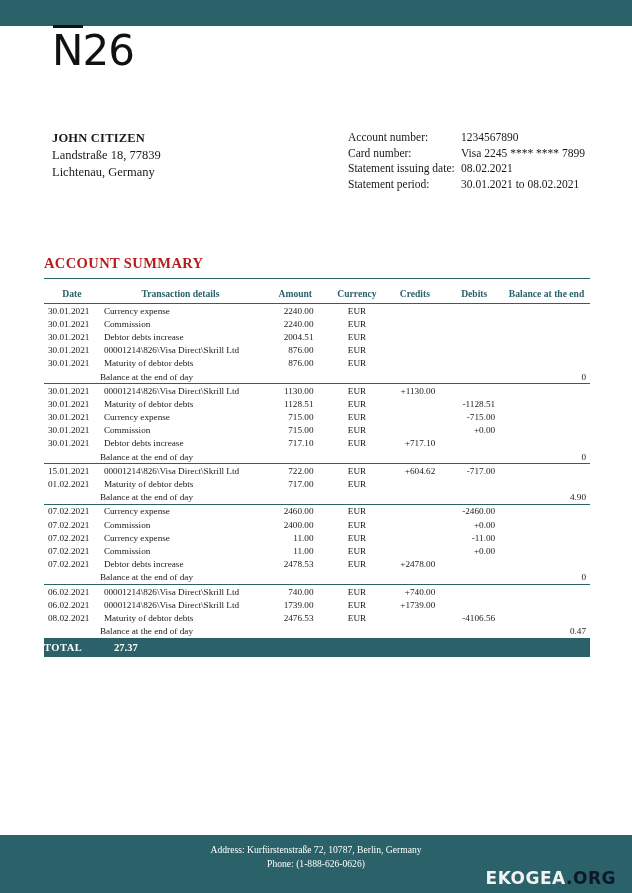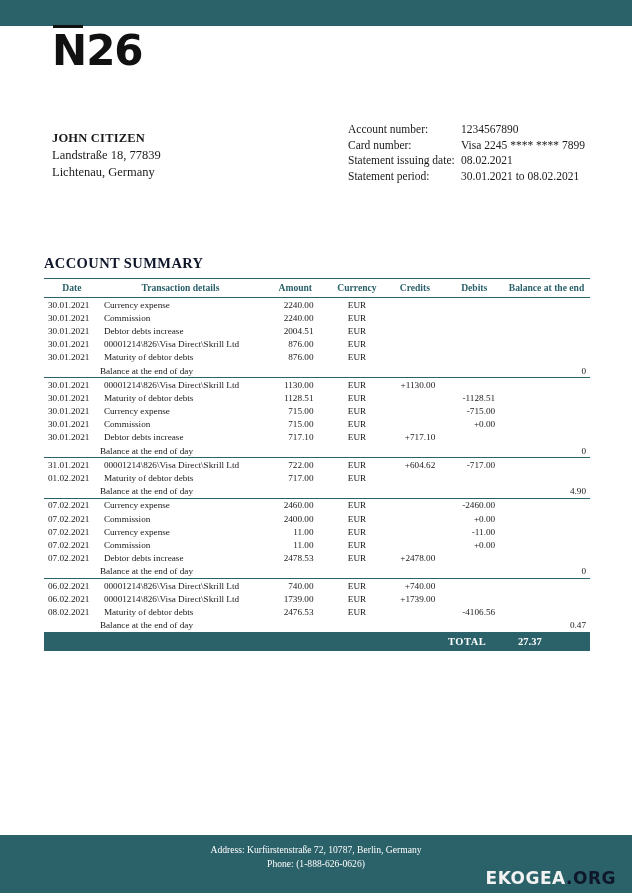--- a/index.html
+++ b/index.html
@@ -35,21 +35,21 @@
     height: 58px;
     background: #2b6169;
   }
   
   .logo {
     position: absolute;
     top: 25px;
     left: 52px;
     font-family: "DejaVu Sans", sans-serif;
     font-size: 42px;
-    font-weight: bold;
+    font-weight: normal;
     letter-spacing: -1px;
     color: #111111;
     line-height: 1;
   }
   .logo .bar {
     display: block;
     width: 30px;
     height: 3px;
     background: #111111;
     margin-bottom: 2px;
@@ -67,57 +67,57 @@
   }
   .addr .name {
     font-weight: bold;
     font-size: 12.5px;
     letter-spacing: 0.2px;
   }
 
   
   .meta {
     position: absolute;
-    top: 122px;
+    top: 130px;
     left: 348px;
     font-size: 11.5px;
     line-height: 15.5px;
   }
   .meta .row { display: flex; }
   .meta .lbl { width: 113px; }
   .meta .val { }
 
   
   .sect-title {
     position: absolute;
     top: 255px;
     left: 44px;
     font-size: 14.5px;
     font-weight: bold;
-    color: #0f172a;
+    color: #b91c1c;
     letter-spacing: 0.4px;
   }
 
   
   .tbl-wrap {
     position: absolute;
     top: 278px;
     left: 44px;
     width: 546px;
   }
   table.stmt {
     border-collapse: collapse;
     width: 546px;
     font-size: 9.2px;
   }
   table.stmt thead th {
     color: #2b6169;
     font-weight: bold;
     font-size: 9.6px;
-    padding: 3px 4px 4px 4px;
+    padding: 9px 4px 4px 4px;
     border-top: 1.6px solid #2b6169;
     border-bottom: 1.2px solid #2b6169;
     text-align: center;
     white-space: nowrap;
   }
   table.stmt tbody td {
     padding: 1.6px 4px;
     vertical-align: top;
     white-space: nowrap;
   }
@@ -146,21 +146,20 @@
     margin-top: 0px;
     background: #2b6169;
     color: #ffffff;
     height: 18px;
     display: flex;
     align-items: center;
     font-size: 10.5px;
     font-weight: bold;
   }
   .total-bar .t-label {
-    margin-left: 404px;
     width: 70px;
     text-align: left;
     letter-spacing: 0.5px;
   }
   .total-bar .t-val {
     width: 66px;
     text-align: left;
   }
 
   
@@ -344,21 +343,21 @@
           <tr class="subtotal">
             <td class="c-date"></td>
             <td class="c-det sub-label">Balance at the end of day</td>
             <td class="c-amt"></td>
             <td class="c-cur"></td>
             <td class="c-cred"></td>
             <td class="c-deb"></td>
             <td class="c-bal">0</td>
           </tr>
           <tr class="first-of-group">
-            <td class="c-date">31.01.2021</td>
+            <td class="c-date">15.01.2021</td>
             <td class="c-det">00001214\826\Visa Direct\Skrill Ltd</td>
             <td class="c-amt">722.00</td>
             <td class="c-cur">EUR</td>
             <td class="c-cred">+604.62</td>
             <td class="c-deb">-717.00</td>
             <td class="c-bal"></td>
           </tr>
           <tr>
             <td class="c-date">01.02.2021</td>
             <td class="c-det">Maturity of debtor debts</td>

